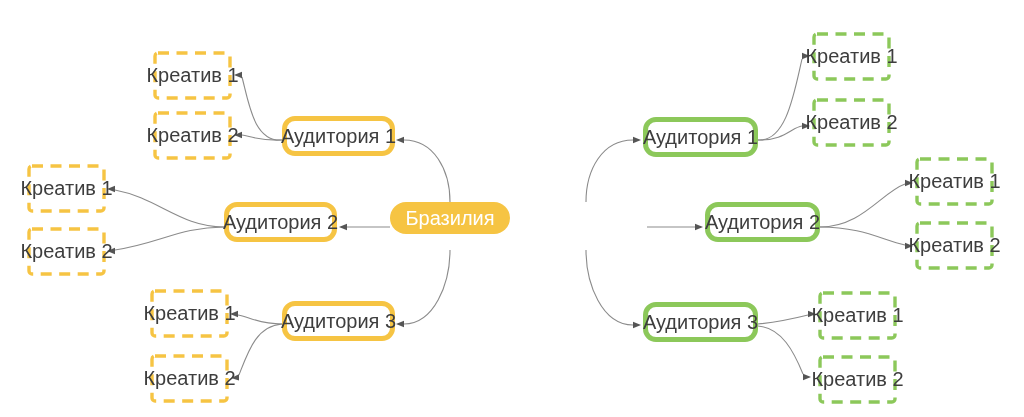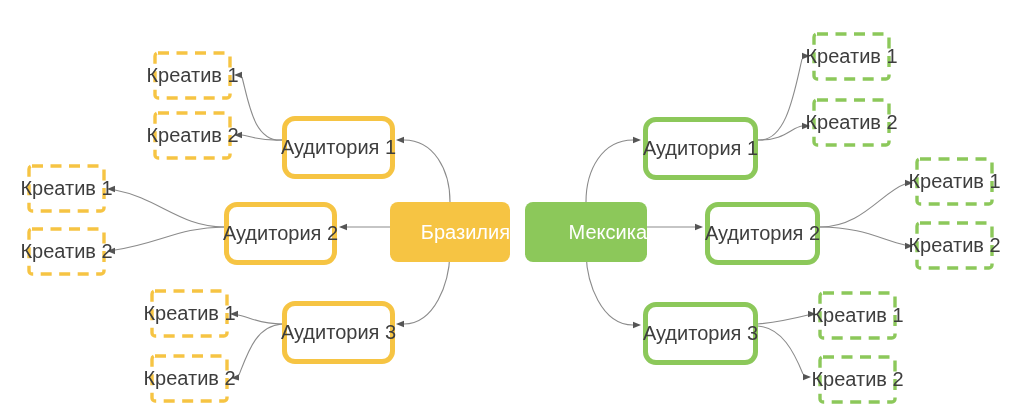--- a/index.html
+++ b/index.html
@@ -7,26 +7,26 @@
     position:relative; width:1024px; height:417px; background:#ffffff;
     font-family:"Liberation Sans","DejaVu Sans",sans-serif; overflow:hidden;
   }
   .wires { position:absolute; left:0; top:0; width:1024px; height:417px; }
   .wire { fill:none; stroke:#8b8b8b; stroke-width:1.1; }
   .head { fill:#555555; stroke:none; }
 
   .node { position:absolute; display:flex; align-items:center; justify-content:center; box-sizing:border-box; cursor:pointer; }
   .lbl  { position:relative; font-size:20px; color:#3e3e3e; white-space:nowrap; }
 
-  .centernode { height:60px; border-radius:8px;justify-content:flex-end; }
+  .centernode { height:32px; border-radius:23px; }
   .centernode .lbl { font-size:20px; color:#ffffff; }
   .centernode.yellow { width:120px; background:#f6c443; }
   .centernode.green  { width:122px; background:#8cc85a; }
 
-  .audience { height:63px; background:#ffffff; border:5px solid; border-radius:13px; }
+  .audience { height:40px; background:#ffffff; border:5px solid; border-radius:13px; }
   .audience.yellow { width:113px; border-color:#f6c443; }
   .audience.green  { width:115px; border-color:#8cc85a; }
 
   .creative { width:79px; height:49px; }
   .creative svg.dash { position:absolute; left:0; top:0; width:100%; height:100%; }
   .creative rect { fill:none; stroke-width:3.4; stroke-dasharray:11 7.5; }
   .creative.yellow rect { stroke:#f6c443; }
   .creative.green  rect { stroke:#8cc85a; }
 </style>
 </head>
@@ -121,23 +121,20 @@
       </svg>
     <span class="lbl">Креатив 1</span>
   </div>
   <div class="node creative yellow" style="left:150px;top:354px;">
     <svg class="dash" viewBox="0 0 79 49" preserveAspectRatio="none">
         <rect x="2" y="2" width="75" height="45" rx="3"></rect>
       </svg>
     <span class="lbl">Креатив 2</span>
   </div>
 
-  <div class="node centernode green" style="left:525px;top:202px;">
-    <span class="lbl">Мексика</span>
-  </div>
 
   <div class="node audience green" style="left:643px;top:117px;">
     <span class="lbl">Аудитория 1</span>
   </div>
   <div class="node audience green" style="left:705px;top:202px;">
     <span class="lbl">Аудитория 2</span>
   </div>
   <div class="node audience green" style="left:643px;top:302px;">
     <span class="lbl">Аудитория 3</span>
   </div>

